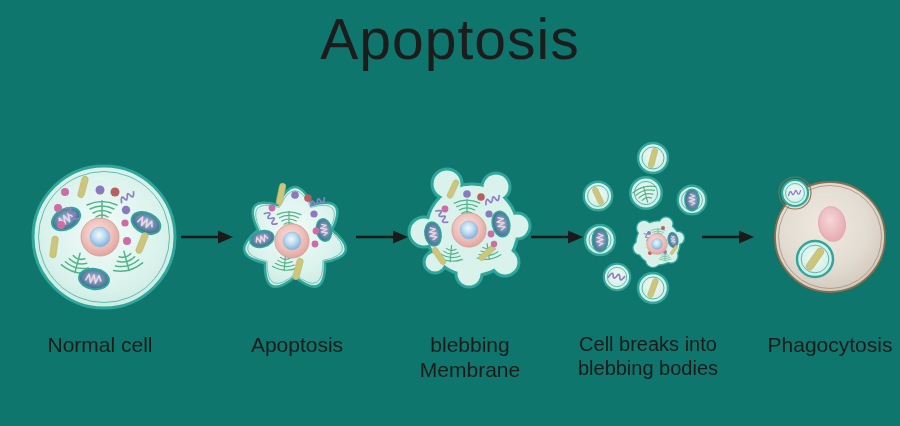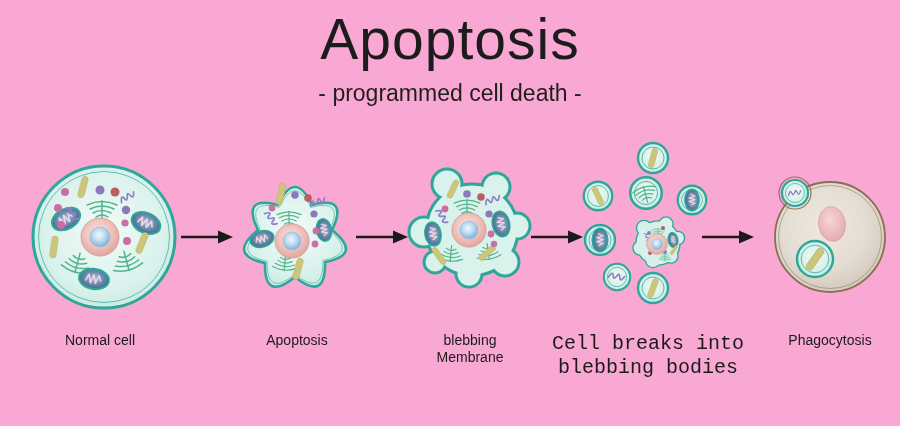--- a/index.html
+++ b/index.html
@@ -1,32 +1,32 @@
 <!DOCTYPE html>
 <html><head>
 <meta charset="utf-8">
 <style>
   html,body{margin:0;padding:0;background:#fff;}
   #canvas{
-    position:relative;width:900px;height:426px;background:#f9a8d4;overflow:hidden;
+    position:relative;width:900px;height:426px;background:#0f766e;overflow:hidden;
     font-family:"Liberation Sans","DejaVu Sans",sans-serif;
   }
   .title{
     position:absolute;top:6px;left:0;width:100%;text-align:center;
     font-size:57px;font-weight:400;color:#1c1c1c;letter-spacing:1px;
   }
   .subtitle{
     position:absolute;top:80px;left:0;width:100%;text-align:center;
     font-size:23px;font-weight:400;color:#1e1e1e;
   }
   .stage{position:absolute;}
   .stage svg{display:block;}
   .arrow{position:absolute;width:52px;height:16px;}
   .stage-label{
-    position:absolute;text-align:center;font-size:14px;line-height:1.2;
+    position:absolute;text-align:center;font-size:21px;line-height:1.2;
     color:#1b1b1b;font-weight:400;
   }
   .stage-label span{display:block;}
   .small-label{font-size:20px;}
 </style>
 </head>
 <body>
 
 <div id="canvas">
 
@@ -87,21 +87,20 @@
         <path d="M-8,3 Q-6,-5 -4,0 Q-2,5 0,-2 Q1,-5 3,0 Q5,4 7,-3" fill="none" stroke="#8f7fc4" stroke-width="1.7" stroke-linecap="round"></path>
       </g>
       <g id="apobody">
         <circle r="15" fill="url(#gBody)" stroke="#2ea79a" stroke-width="2.4"></circle>
         <circle r="11" fill="none" stroke="#2ea79a" stroke-width="0.9" opacity="0.85"></circle>
       </g>
     </defs>
   </svg>
 
   <div class="title">Apoptosis</div>
-  <div class="subtitle">- programmed cell death -</div>
 
   <div class="stage" style="left:24px;top:157px;">
     <svg width="160" height="160" viewBox="0 0 160 160">
       <circle cx="80" cy="80" r="71" fill="url(#gCell)" stroke="#2ea79a" stroke-width="3"></circle>
       <circle cx="80" cy="80" r="65.5" fill="none" stroke="#2ea79a" stroke-width="1" opacity="0.7"></circle>
       <use href="#er" transform="translate(78,56)"></use>
       <use href="#er" transform="translate(54,104) rotate(195)"></use>
       <use href="#er" transform="translate(102,102) rotate(165)"></use>
       <use href="#mito" transform="translate(42,62) rotate(-28)"></use>
       <use href="#mito" transform="translate(122,66) rotate(24)"></use>
@@ -308,21 +307,21 @@
     <span></span>
   </div>
   <div class="stage-label" style="left:217px;top:332px;width:160px;">
     <span>Apoptosis</span>
     <span></span>
   </div>
   <div class="stage-label" style="left:390px;top:332px;width:160px;">
     <span>blebbing</span>
     <span>Membrane</span>
   </div>
-  <div class="stage-label small-label" style="left:548px;top:332px;width:200px;font-family:Liberation Mono, monospace;">
+  <div class="stage-label small-label" style="left:548px;top:332px;width:200px;">
     <span>Cell breaks into</span>
     <span>blebbing bodies</span>
   </div>
   <div class="stage-label" style="left:740px;top:332px;width:180px;">
     <span>Phagocytosis</span>
     <span></span>
   </div>
 
 </div>
 

